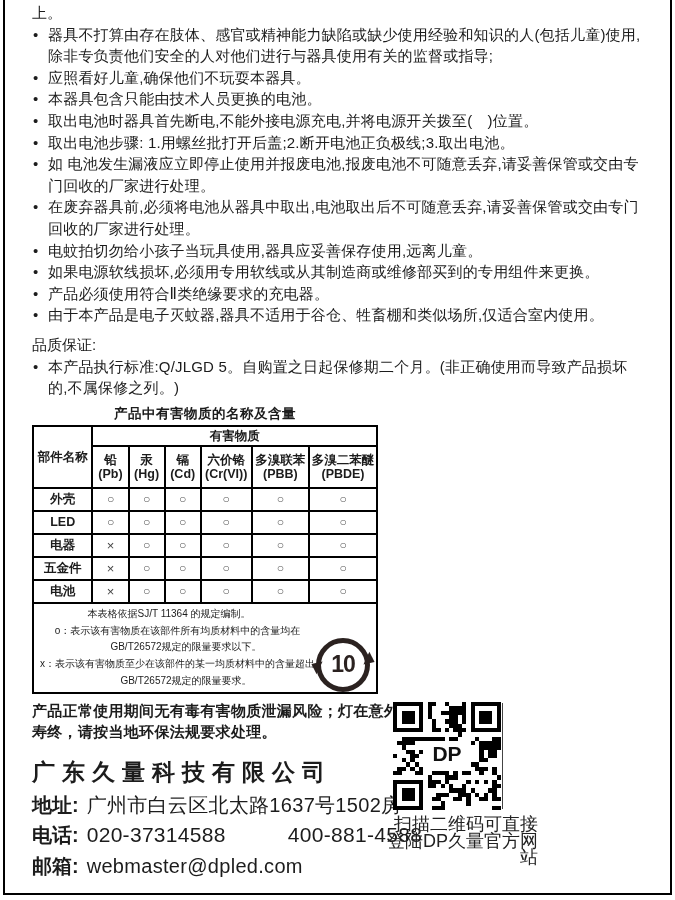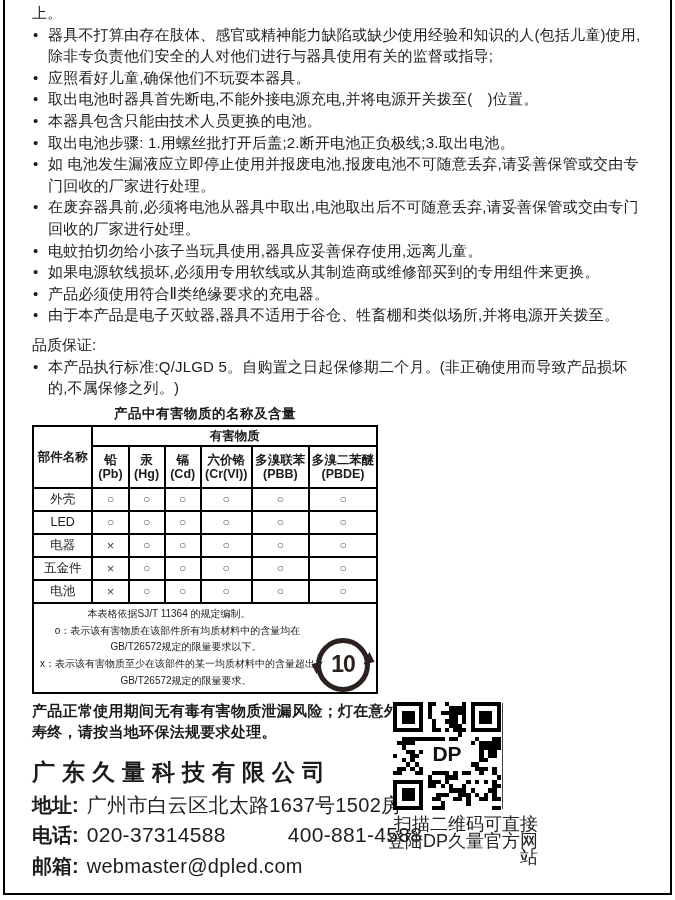--- a/index.html
+++ b/index.html
@@ -19,21 +19,21 @@
   table.hazard{border-collapse:collapse;width:100%;table-layout:fixed;}
   table.hazard th,table.hazard td{border:2px solid #000;padding:0 1px;text-align:center;vertical-align:middle;}
   table.hazard th{font-size:12.5px;font-weight:bold;line-height:14px;border-radius:8px;}
   .col-name{width:56px;}
   .col-pb,.col-hg,.col-cd{width:34px;}
   .col-cr{width:48px;}
   .col-pbb{width:54px;}
   .col-pbde{width:64px;}
   .row-group th{height:18px;}
   .row-sub th{height:40px;}
-  td.part{font-weight:normal;font-size:12.5px;height:21px;margin-top:36px;}
+  td.part{font-weight:bold;font-size:12.5px;height:21px;margin-top:36px;}
   td.sym{font-size:12px;color:#555;height:21px;}
   td.sym.x{color:#444;font-size:13px;}
   td.notes{position:relative;text-align:left;padding:5px 6px 5px 6px;height:88px;}
   .note-line{font-weight:normal;font-size:10px;line-height:16.6px;width:268px;}
   .note-line.hang{padding-left:17px;text-indent:-17px;}
   .recycle{
     position:absolute;right:6px;top:34px;width:44px;height:44px;border-radius:50%;
     border:5px solid #2b2220;display:flex;align-items:center;justify-content:center;
   }
   .recycle .num{font-weight:bold;font-size:23px;color:#2b2220;letter-spacing:-1px;}
@@ -61,32 +61,32 @@
 
 <div class="page">
   <div class="frame"></div>
 
   <div class="content">
     <div class="cont-line">上。</div>
 
     <div id="safety-list">
         <div class="bullet">器具不打算由存在肢体、感官或精神能力缺陷或缺少使用经验和知识的人(包括儿童)使用,除非专负责他们安全的人对他们进行与器具使用有关的监督或指导;</div>
         <div class="bullet">应照看好儿童,确保他们不玩耍本器具。</div>
+        <div class="bullet">本器具包含只能由技术人员更换的电池。</div>
         <div class="bullet">取出电池时器具首先断电,不能外接电源充电,并将电源开关拨至(　)位置。</div>
-        <div class="bullet">本器具包含只能由技术人员更换的电池。</div>
         <div class="bullet">取出电池步骤: 1.用螺丝批打开后盖;2.断开电池正负极线;3.取出电池。</div>
         <div class="bullet">如 电池发生漏液应立即停止使用并报废电池,报废电池不可随意丢弃,请妥善保管或交由专门回收的厂家进行处理。</div>
         <div class="bullet">在废弃器具前,必须将电池从器具中取出,电池取出后不可随意丢弃,请妥善保管或交由专门回收的厂家进行处理。</div>
         <div class="bullet">电蚊拍切勿给小孩子当玩具使用,器具应妥善保存使用,远离儿童。</div>
         <div class="bullet">如果电源软线损坏,必须用专用软线或从其制造商或维修部买到的专用组件来更换。</div>
         <div class="bullet">产品必须使用符合Ⅱ类绝缘要求的充电器。</div>
       </div>
 
     <div id="usage-list">
-        <div class="bullet">由于本产品是电子灭蚊器,器具不适用于谷仓、牲畜棚和类似场所,并将电源开关拨至。</div>
+        <div class="bullet">由于本产品是电子灭蚊器,器具不适用于谷仓、牲畜棚和类似场所,仅适合室内使用。</div>
       </div>
 
     <div class="sec-head">品质保证:</div>
     <div id="quality-list">
         <div class="bullet">本产品执行标准:Q/JLGD 5。自购置之日起保修期二个月。(非正确使用而导致产品损坏的,不属保修之列。)</div>
       </div>
 
     <div class="tbl-wrap">
       <div class="tbl-title">产品中有害物质的名称及含量</div>
       <table class="hazard">

